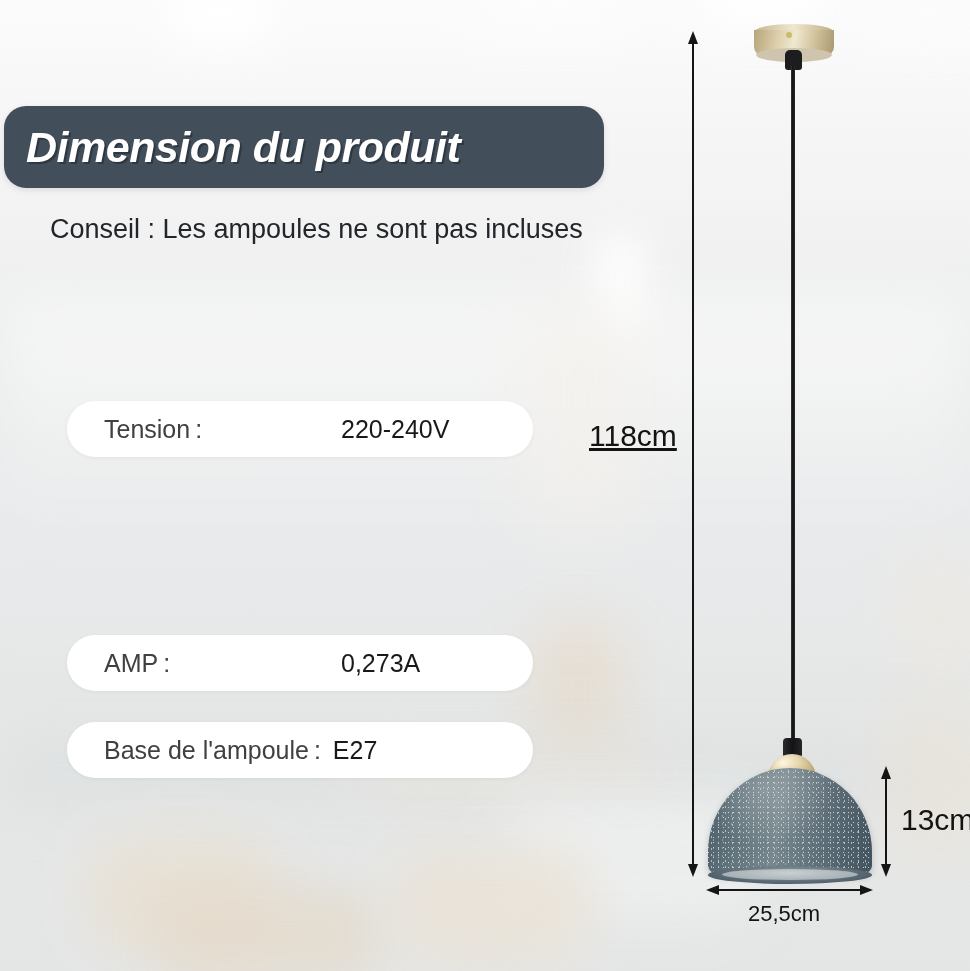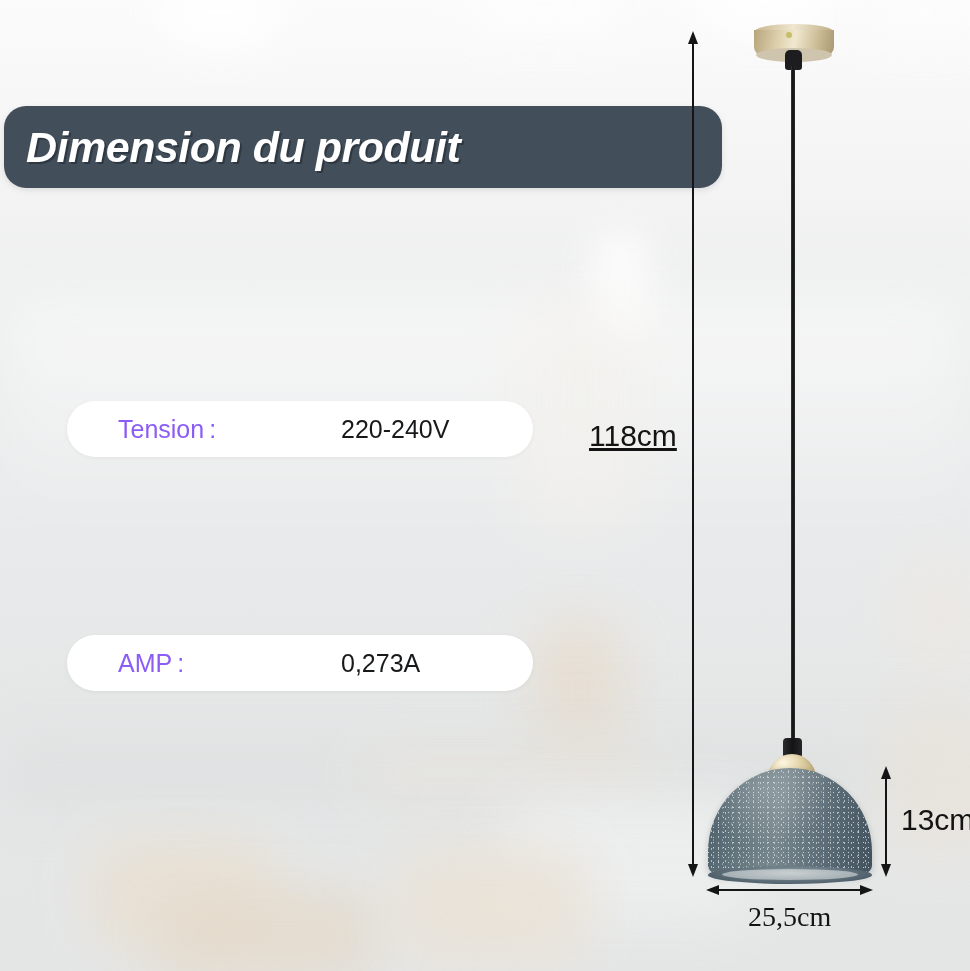--- a/index.html
+++ b/index.html
@@ -57,21 +57,21 @@
   .bg-shelf-1 { left: 360px; top: 760px; width: 300px; height: 26px;  background: #ece5da; }
   .bg-shelf-2 { left: 500px; top: 800px; width: 260px; height: 120px; background: #eef0f0; }
   .bg-chair   { left: 530px; top: 618px; width: 96px;  height: 150px; background: #e7dccd; opacity: .75; }
   .bg-lamp-r  { left: 905px; top: 560px; width: 70px;  height: 120px; background: #efe9df; opacity: .6; }
   .bg-warm-r  { left: 880px; top: 700px; width: 120px; height: 160px; background: #ece4d8; opacity: .55; }
 
   
   .title-banner {
     position: absolute;
     left: 4px; top: 106px;
-    width: 718px; height: 82px;
+    width: 600px; height: 82px;
     background: #434e5b;
     border-radius: 22px;
     display: flex;
     align-items: center;
     box-shadow: 0 2px 6px rgba(0,0,0,.10);
   }
   .title-text {
     margin-left: 22px;
     color: #ffffff;
     font-size: 43px;
@@ -95,23 +95,23 @@
     left: 67px;
     width: 466px;
     height: 56px;
     background: #ffffff;
     border-radius: 28px;
     display: flex;
     align-items: center;
     box-shadow: 0 1px 4px rgba(0,0,0,.05);
   }
   .spec-label {
-    margin-left: 51px;
+    margin-left: 37px;
     font-size: 25px;
-    color: #8b5cf6;
+    color: #404040;
     white-space: nowrap;
   }
   .spec-value {
     position: absolute;
     left: 274px;
     font-size: 25px;
     color: #17191b;
     white-space: nowrap;
   }
   .spec-value.inline {
@@ -249,21 +249,21 @@
     border-left: 13px solid #151515;
   }
   .dim-label {
     position: absolute;
     font-size: 30px;
     color: #131313;
     white-space: nowrap;
   }
   .dim-label-118 { left: 589px; top: 419px; text-decoration: underline; }
   .dim-label-13  { left: 901px; top: 803px; }
-  .dim-label-255 { left: 748px; top: 901px; font-size: 28px; font-family: Liberation Serif, serif; }
+  .dim-label-255 { left: 748px; top: 901px; font-size: 22px; }
 </style>
 </head>
 <body>
 
 <div id="scene">
 
   <div class="bg-layer">
     <div class="bg-blob bg-top-light-1"></div>
     <div class="bg-blob bg-top-light-2"></div>
     <div class="bg-blob bg-top-light-3"></div>
@@ -278,32 +278,37 @@
     <div class="bg-blob bg-shelf-2"></div>
     <div class="bg-blob bg-warm-r"></div>
     <div class="bg-blob bg-furn-1"></div>
     <div class="bg-blob bg-furn-2"></div>
     <div class="bg-blob bg-furn-3"></div>
   </div>
 
   <div class="title-banner">
     <div class="title-text">Dimension du produit</div>
   </div>
+  <div class="subtitle">Conseil : Les ampoules ne sont pas incluses</div>
 
   <div class="spec-pill" style="top:401px;">
     <span class="spec-label">Tension :</span>
     <span class="spec-value">220-240V</span>
   </div>
 
 
   <div class="spec-pill" style="top:635px;">
     <span class="spec-label">AMP :</span>
     <span class="spec-value">0,273A</span>
   </div>
 
+  <div class="spec-pill" style="top:722px;">
+    <span class="spec-label">Base de l'ampoule :</span>
+    <span class="spec-value inline">E27</span>
+  </div>
 
   <div class="canopy-top-ellipse"></div>
   <div class="canopy-face"></div>
   <div class="canopy-bottom-ellipse"></div>
   <div class="canopy-screw"></div>
   <div class="cable-grommet"></div>
   <div class="cable"></div>
   <div class="socket-collar"></div>
   <div class="brass-cap"></div>
   <div class="shade">

